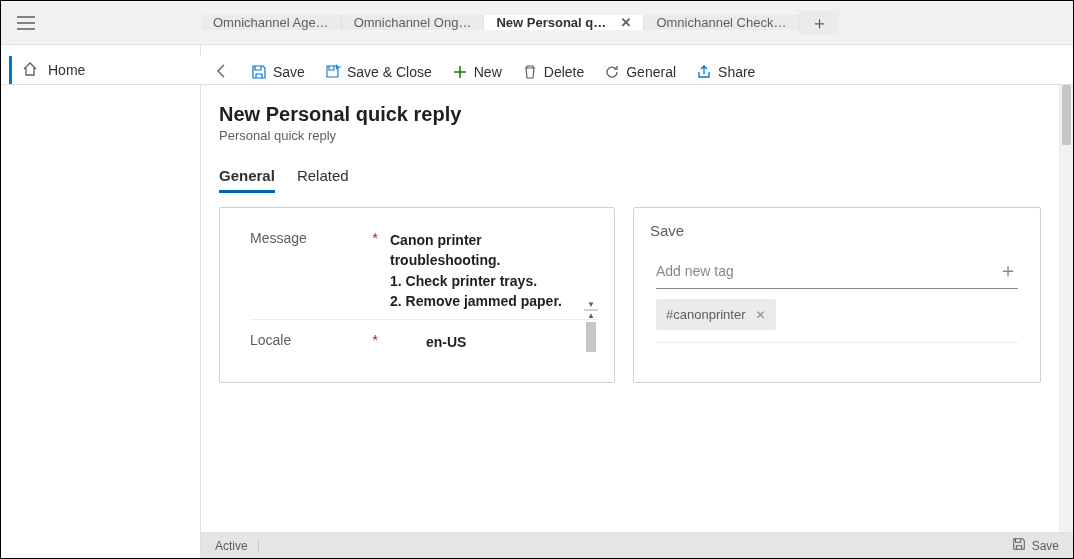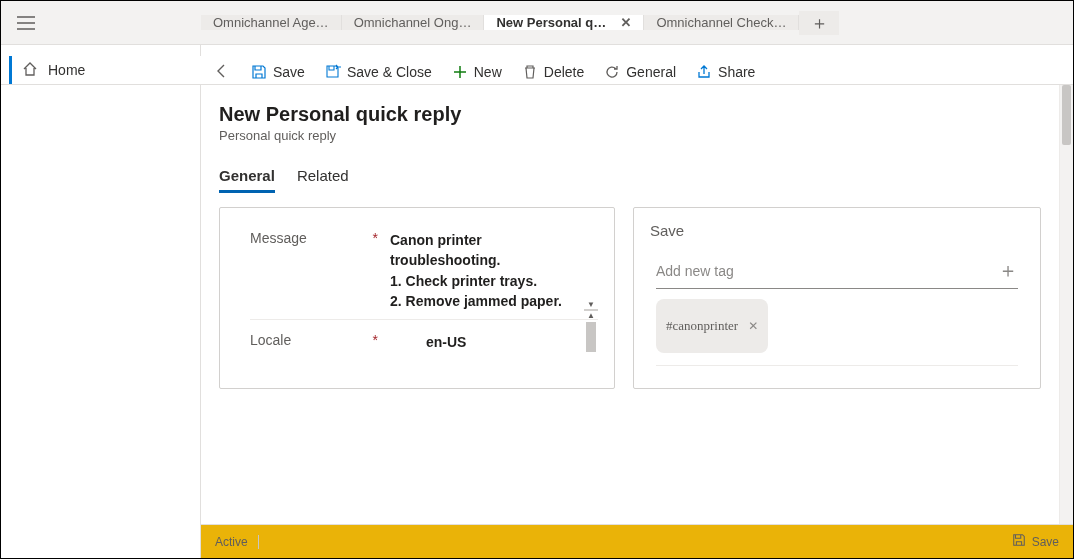--- a/index.html
+++ b/index.html
@@ -258,37 +258,36 @@
     font-size:14px;
     color:#605e5c;
   }
   .tag-input::placeholder { color:#8a8886; }
   .tag-plus { color:#8a8886; font-size:20px; cursor:pointer; }
   .tag-chip {
     display:inline-flex;
     align-items:center;
     gap:10px;
     background:#edebe9;
-    border-radius:8px;
-    padding: 19px 10px;
+    border-radius:1px;
+    padding: 8px 10px;
     margin-left:6px;
     color:#605e5c;
     font-size:13px;
-    font-family:Liberation Serif, serif;
   }
   .tag-chip .x { cursor:pointer; color:#8a8886; font-size:12px; }
   .tags-divider { border-top:1px solid #edebe9; margin:12px 6px 0 6px; }
   
   .status-bar {
     position:absolute;
     left:200px;
     right:0;
     bottom:0;
-    height:34px;
-    background:#eab308;
+    height:26px;
+    background:#e5e5e5;
     border-top:1px solid #e1dfdd;
     display:flex;
     align-items:center;
     padding: 0 14px;
     font-size:12px;
     color:#605e5c;
     justify-content:space-between;
   }
   .status-left { display:flex; align-items:center; gap:10px; }
   .status-divider { width:1px; height:14px; background:#c8c6c4; }

